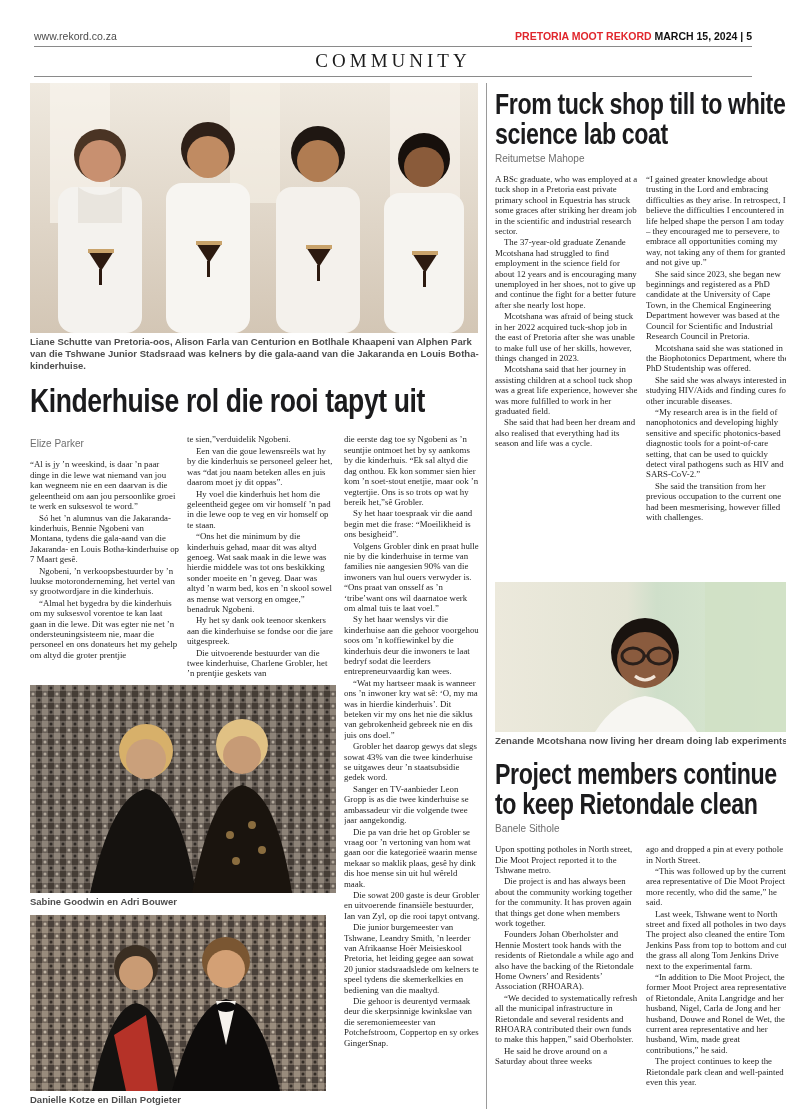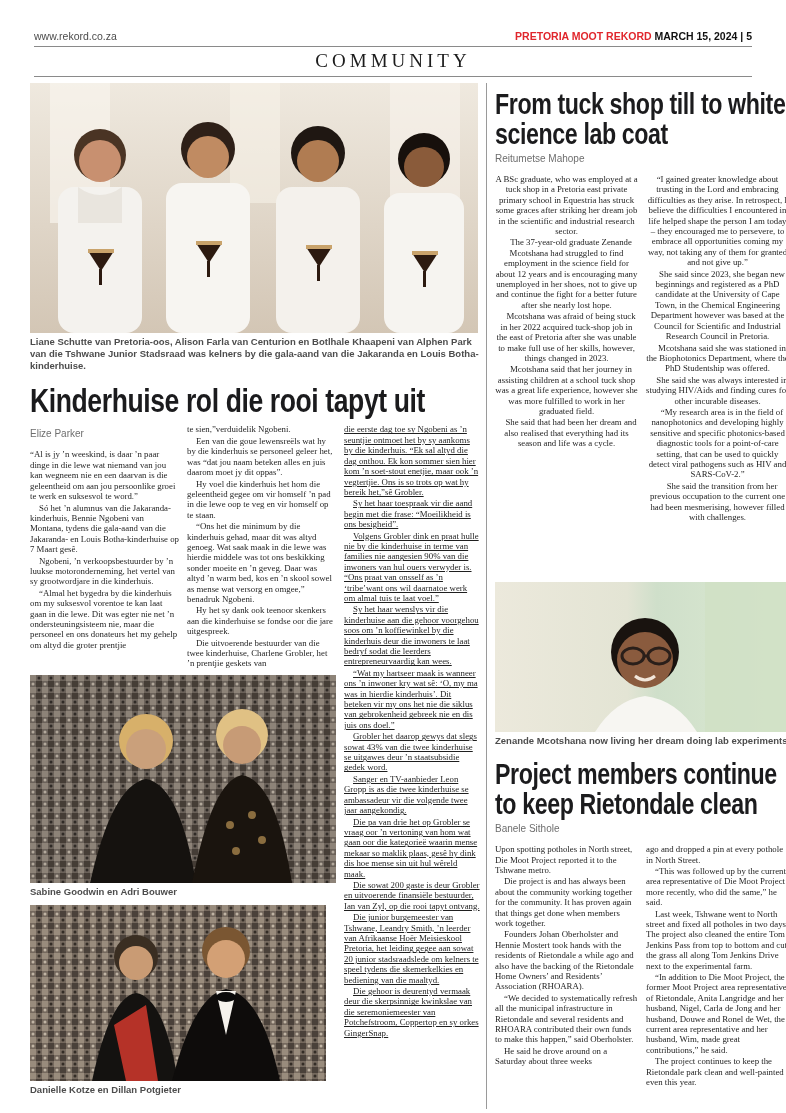--- a/index.html
+++ b/index.html
@@ -36,32 +36,32 @@
             margin:2px 0 4px 0;letter-spacing:-0.5px;}
   .byline{font-family:"Liberation Sans",sans-serif;font-size:10px;color:#6e6e6e;margin:4px 0 10px 0;}
 
   
   .cols{display:flex;gap:8px;}
   .txt{font-size:8.8px;line-height:10.4px;color:#1f1f1f;overflow:hidden;}
   .txt p{margin:0 0 1px 0;}
   .txt p + p{text-indent:9px;}
 
   
-  .k-cols{margin-top:6px;}
+  .k-cols{margin-top:16px;}
   .k-subleft{width:306px;flex:none;}
   .k-row{display:flex;gap:8px;}
   .k-c1,.k-c2{width:149px;height:244px;flex:none;}
-  .k-c3{width:136px;height:680px;flex:none;text-decoration:underline;}
+  .k-c3{width:136px;height:680px;flex:none;}
   .k-photo2{margin-top:7px;}
   .k-photo3{margin-top:6px;}
 
   
   .r-cols{margin-top:2px;}
   .r-c{width:143px;flex:none;}
-  .t-c{height:398px;text-align:center;}
+  .t-c{height:398px;}
   .lab-fig{margin-top:10px;}
   .p-c{height:250px;}
   .red{color:#e0262c;}
 </style>
 </head>
 <body>
 
 <div class="page">
 
   <header class="topbar">

